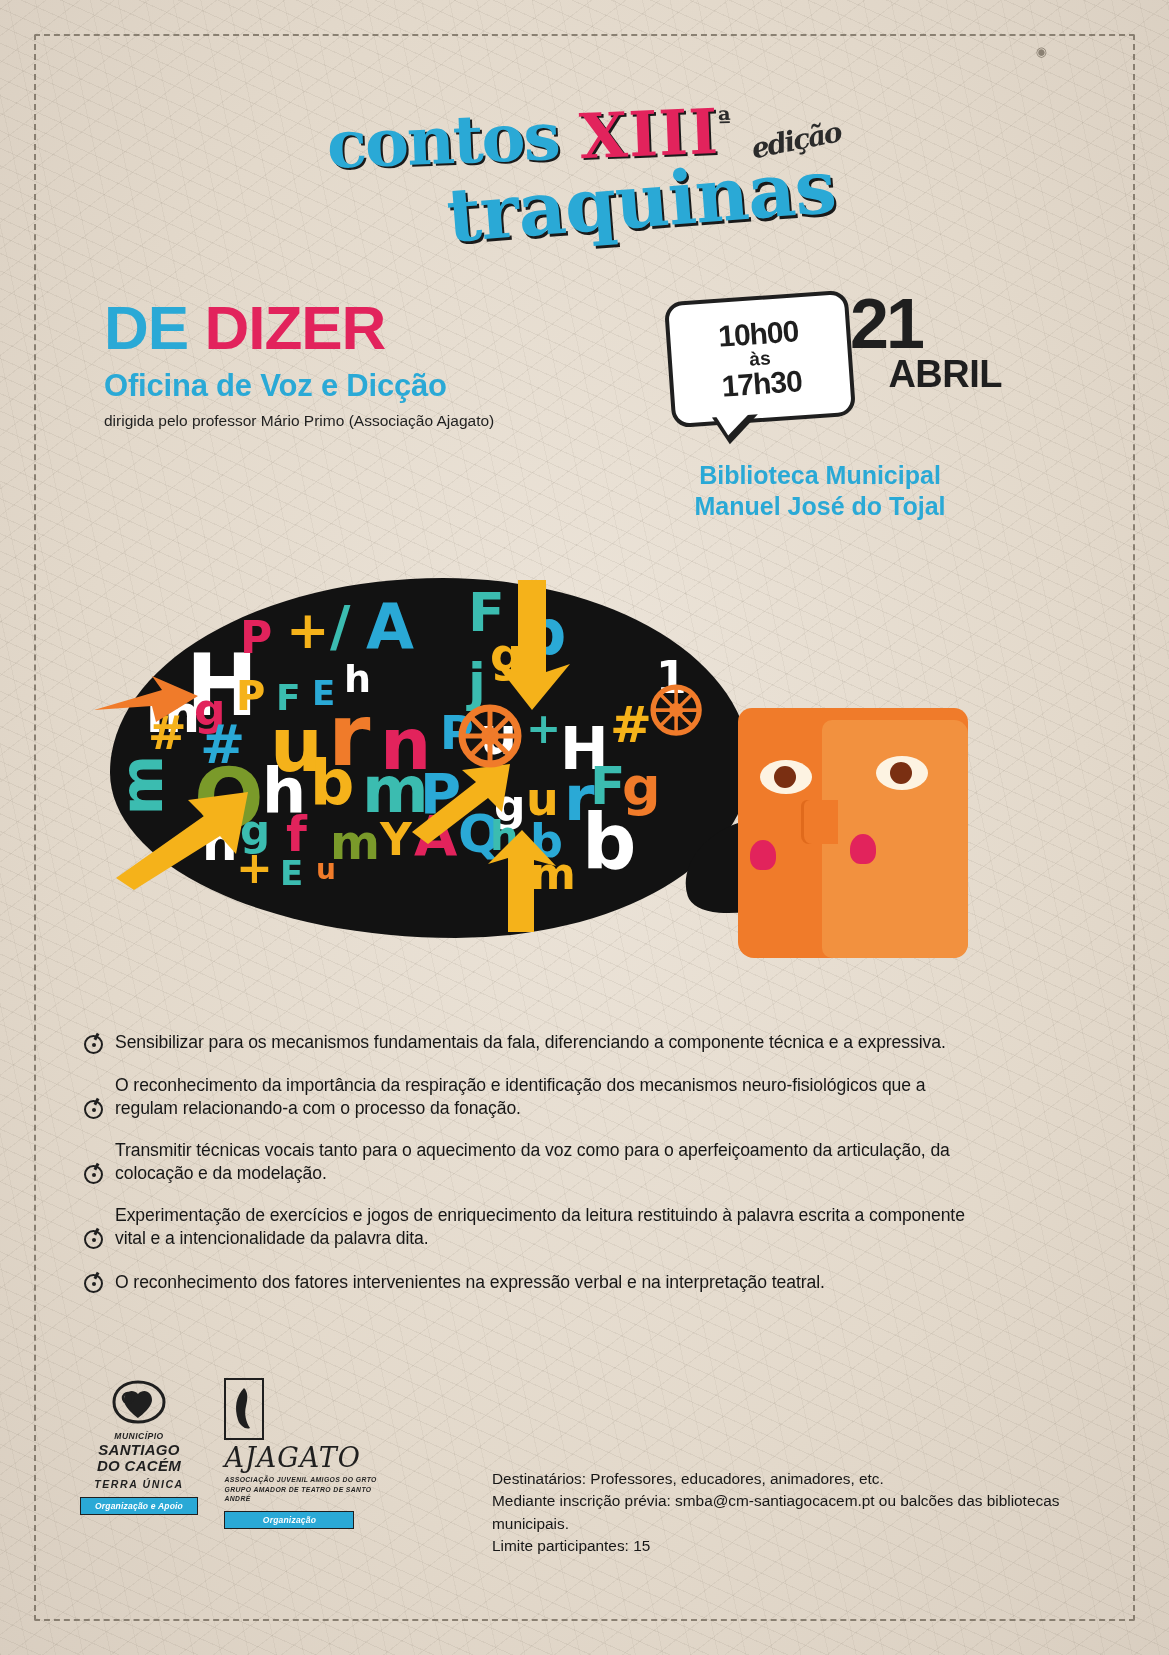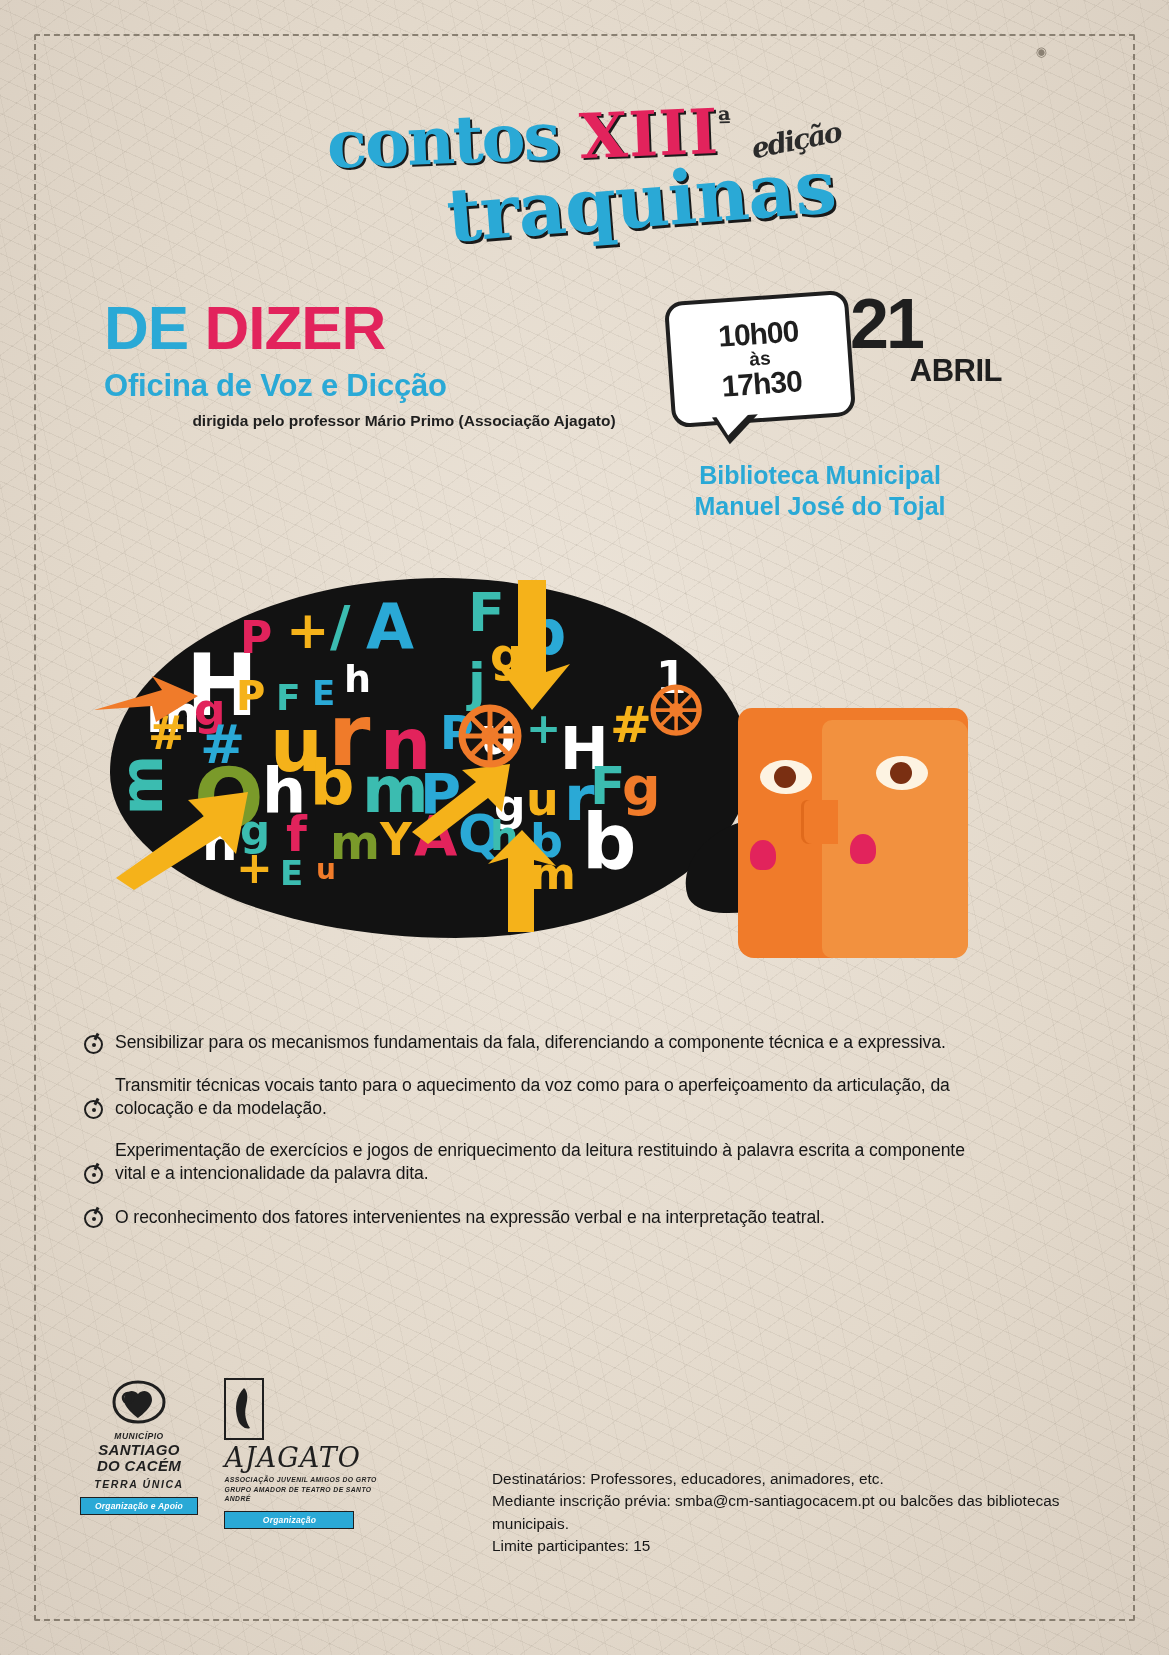--- a/index.html
+++ b/index.html
@@ -54,21 +54,21 @@
     transform:rotate(-2.2deg);
   }
 
   
   .title-block{position:absolute;left:104px;top:292px;width:600px;}
   .t1{font-size:62px;font-weight:bold;color:#2aa9d6;line-height:.96;letter-spacing:-1px;}
   .t2{font-size:62px;font-weight:bold;line-height:.96;letter-spacing:-1px;margin-top:6px;}
   .t2 .blue{color:#2aa9d6;}
   .t2 .pink{color:#e2235c;}
   .subtitle{font-size:31px;font-weight:bold;color:#2aa9d6;margin-top:10px;letter-spacing:-.2px;}
-  .byline{font-size:15.5px;font-weight:bold;color:#1f1f1f;margin-top:8px;text-align:center;}
+  .byline{font-size:15.5px;font-weight:normal;color:#1f1f1f;margin-top:8px;}
 
   
   .bubble{
     position:absolute;left:668px;top:296px;width:176px;height:118px;
     background:#fff;border:4px solid #1f1f1f;border-radius:18px;
     transform:rotate(-4deg);
   }
   .bubble .hours{
     position:absolute;inset:0;display:flex;flex-direction:column;
     align-items:center;justify-content:center;
@@ -81,21 +81,21 @@
     border-left:16px solid transparent;border-right:30px solid transparent;
     border-top:28px solid #1f1f1f;
   }
   .bubble .tail-in{
     position:absolute;left:40px;bottom:-15px;width:0;height:0;
     border-left:11px solid transparent;border-right:22px solid transparent;
     border-top:20px solid #fff;
   }
   .daybox{position:absolute;left:850px;top:296px;width:160px;text-align:left;}
   .day{font-size:70px;font-weight:bold;color:#1f1f1f;line-height:.82;letter-spacing:-3px;}
-  .month{font-size:31px;font-weight:bold;color:#1f1f1f;letter-spacing:-.5px;text-align:right;width:152px;}
+  .month{font-size:38px;font-weight:bold;color:#1f1f1f;letter-spacing:-.5px;text-align:right;width:152px;}
   .venue{
     position:absolute;left:620px;top:460px;width:400px;text-align:center;
     font-size:25px;font-weight:bold;color:#2aa9d6;line-height:1.25;
   }
 
   
   .illus{position:absolute;left:90px;top:560px;width:990px;height:450px;}
   .blob{
     position:absolute;left:20px;top:18px;width:640px;height:360px;
     background:#121212;border-radius:52% 48% 46% 54% / 54% 52% 48% 46%;
@@ -338,20 +338,24 @@
     </div>
   </div>
 
   <div class="bullets" id="bullets">
       <div class="bullet">
         <span class="mark"></span>
         <span class="txt">Sensibilizar para os mecanismos fundamentais da fala, diferenciando a componente técnica e a expressiva.</span>
       </div>
       <div class="bullet">
         <span class="mark"></span>
+        <span class="txt">O reconhecimento da importância da respiração e identificação dos mecanismos neuro-fisiológicos que a regulam relacionando-a com o processo da fonação.</span>
+      </div>
+      <div class="bullet">
+        <span class="mark"></span>
         <span class="txt">Transmitir técnicas vocais tanto para o aquecimento da voz como para o aperfeiçoamento da articulação, da colocação e da modelação.</span>
       </div>
       <div class="bullet">
         <span class="mark"></span>
         <span class="txt">Experimentação de exercícios e jogos de enriquecimento da leitura restituindo à palavra escrita a componente vital e a intencionalidade da palavra dita.</span>
       </div>
       <div class="bullet">
         <span class="mark"></span>
         <span class="txt">O reconhecimento dos fatores intervenientes na expressão verbal e na interpretação teatral.</span>
       </div>

